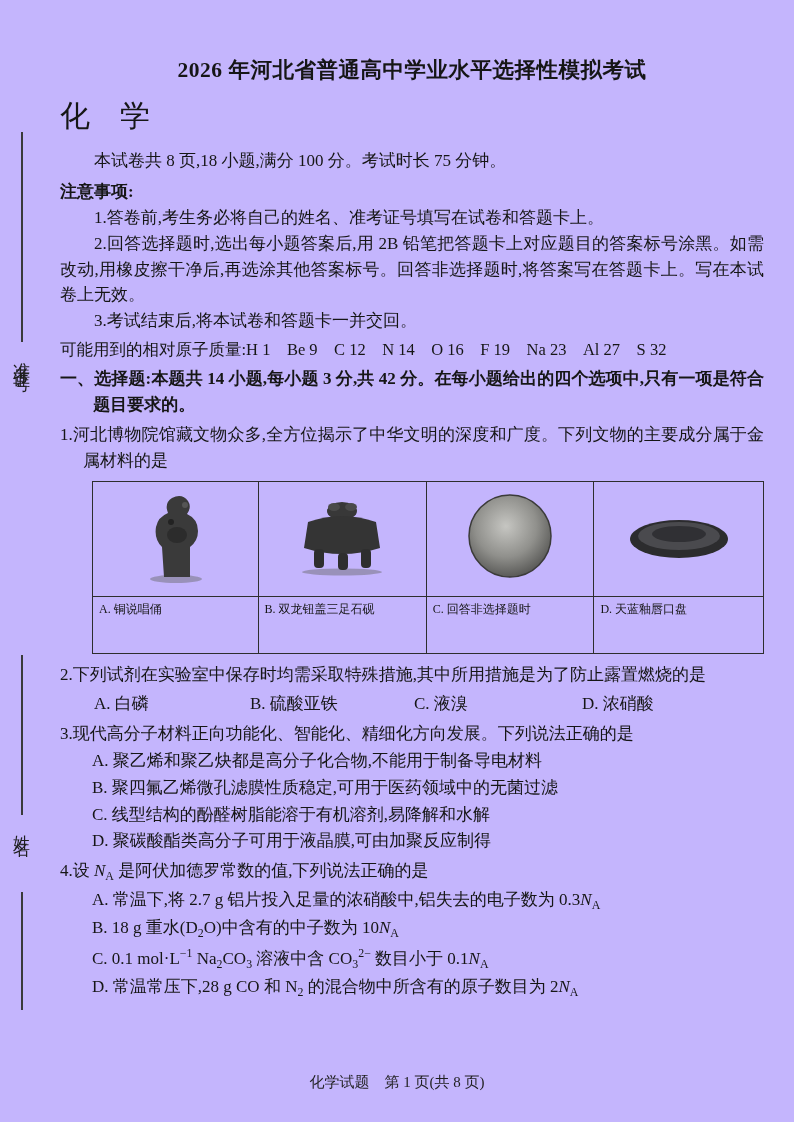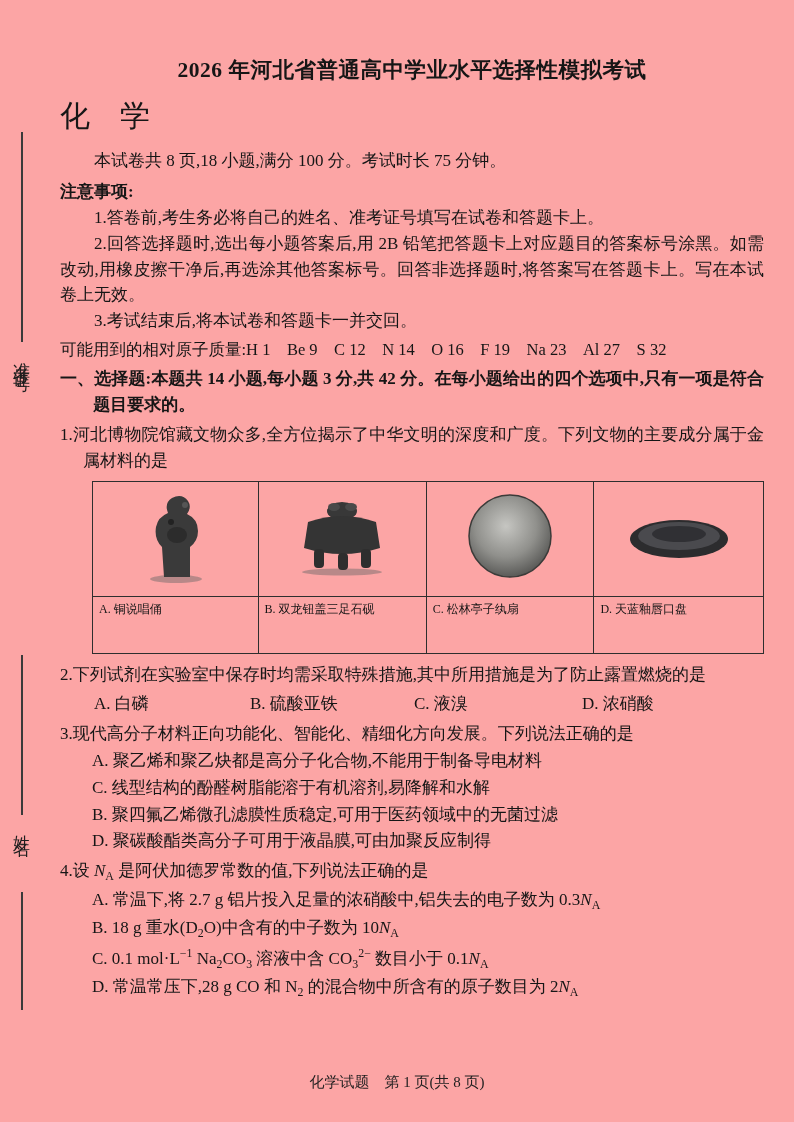--- a/index.html
+++ b/index.html
@@ -1,17 +1,17 @@
 <!DOCTYPE html>
 <html><head>
 <meta charset="utf-8">
 <style>
   html,body{margin:0;padding:0;}
   body{background:#d9d9d5;font-family:"Liberation Serif","DejaVu Serif",serif;}
-  .page{width:794px;height:1122px;background:#fca5a5;margin:0 auto;position:relative;overflow:hidden;color:#161616;box-shadow:0 0 6px rgba(0,0,0,.35);}
+  .page{width:794px;height:1122px;background:#c4b5fd;margin:0 auto;position:relative;overflow:hidden;color:#161616;box-shadow:0 0 6px rgba(0,0,0,.35);}
   
   .side{position:absolute;left:0;top:0;width:46px;height:100%;}
   .vline{position:absolute;left:21px;width:1.5px;background:#3a3a3a;}
   #vl1{top:132px;height:210px;}
   #vl2{top:655px;height:160px;}
   #vl3{top:892px;height:118px;}
   .vlabel{position:absolute;left:10px;writing-mode:vertical-rl;text-orientation:upright;font-size:17px;letter-spacing:5px;color:#1e1e1e;}
   #vlabel1{top:348px;}
   #vlabel2{top:822px;}
   
@@ -109,42 +109,42 @@
             <svg width="104" height="54" viewBox="0 0 104 54">
               <ellipse cx="52" cy="30" rx="49" ry="19" fill="#2c2c2e"></ellipse>
               <ellipse cx="52" cy="27" rx="41" ry="14" fill="#4a4a4e"></ellipse>
               <ellipse cx="52" cy="25" rx="27" ry="8" fill="#303034"></ellipse>
             </svg>
           </td>
         </tr>
         <tr>
           <td class="art-td-cap">A. 铜说唱俑</td>
           <td class="art-td-cap">B. 双龙钮盖三足石砚</td>
-          <td class="art-td-cap">C. 松林亭子纨扇</td>
+          <td class="art-td-cap">C. 回答非选择题时</td>
           <td class="art-td-cap">D. 天蓝釉唇口盘</td>
         </tr>
         </tbody>
       </table>
     </div>
 
     <div class="question">
       <p class="stem">2.下列试剂在实验室中保存时均需采取特殊措施,其中所用措施是为了防止露置燃烧的是</p>
       <div class="opts-row">
         <span>A. 白磷</span>
         <span>B. 硫酸亚铁</span>
         <span>C. 液溴</span>
         <span>D. 浓硝酸</span>
       </div>
     </div>
 
     <div class="question">
       <p class="stem">3.现代高分子材料正向功能化、智能化、精细化方向发展。下列说法正确的是</p>
       <p class="opt-line">A. 聚乙烯和聚乙炔都是高分子化合物,不能用于制备导电材料</p>
+      <p class="opt-line">B. 聚四氟乙烯微孔滤膜性质稳定,可用于医药领域中的无菌过滤</p>
       <p class="opt-line">C. 线型结构的酚醛树脂能溶于有机溶剂,易降解和水解</p>
-      <p class="opt-line">B. 聚四氟乙烯微孔滤膜性质稳定,可用于医药领域中的无菌过滤</p>
       <p class="opt-line">D. 聚碳酸酯类高分子可用于液晶膜,可由加聚反应制得</p>
     </div>
 
     <div class="question">
       <p class="stem">4.设 <i>N</i><sub>A</sub> 是阿伏加德罗常数的值,下列说法正确的是</p>
       <p class="opt-line">A. 常温下,将 2.7 g 铝片投入足量的浓硝酸中,铝失去的电子数为 0.3<i>N</i><sub>A</sub></p>
       <p class="opt-line">B. 18 g 重水(D<sub>2</sub>O)中含有的中子数为 10<i>N</i><sub>A</sub></p>
       <p class="opt-line">C. 0.1 mol·L<sup>−1</sup> Na<sub>2</sub>CO<sub>3</sub> 溶液中含 CO<sub>3</sub><sup>2−</sup> 数目小于 0.1<i>N</i><sub>A</sub></p>
       <p class="opt-line">D. 常温常压下,28 g CO 和 N<sub>2</sub> 的混合物中所含有的原子数目为 2<i>N</i><sub>A</sub></p>
     </div>

